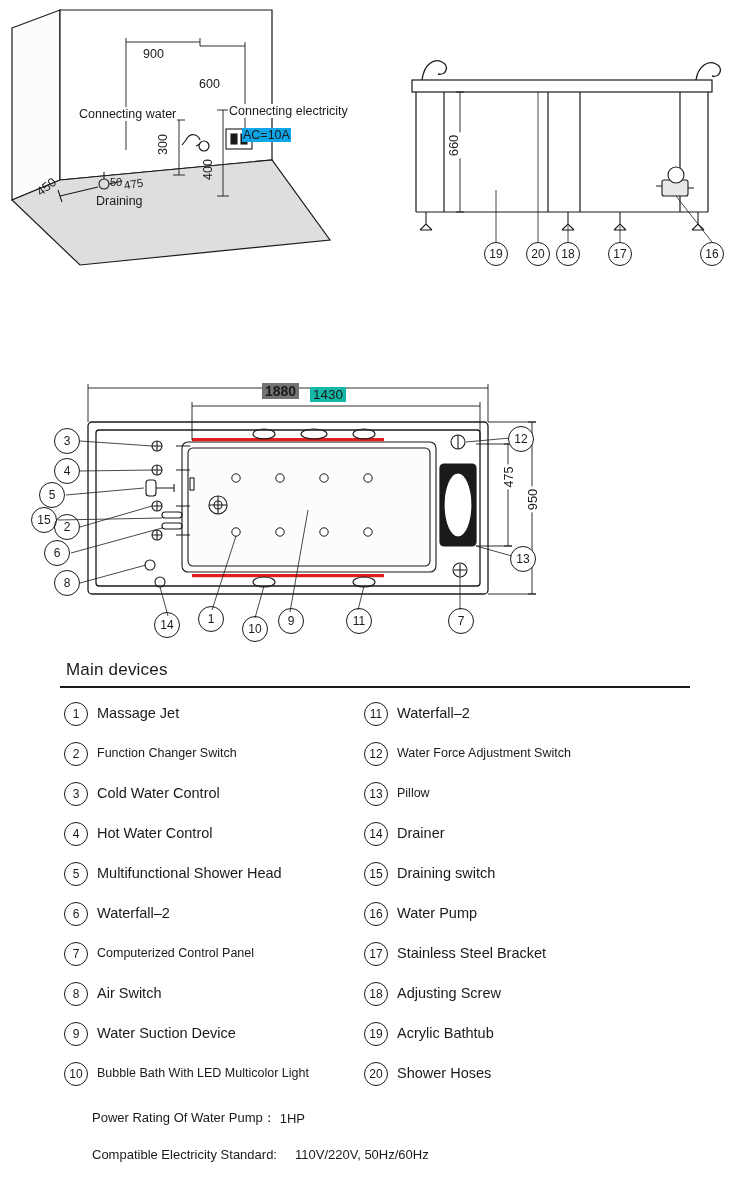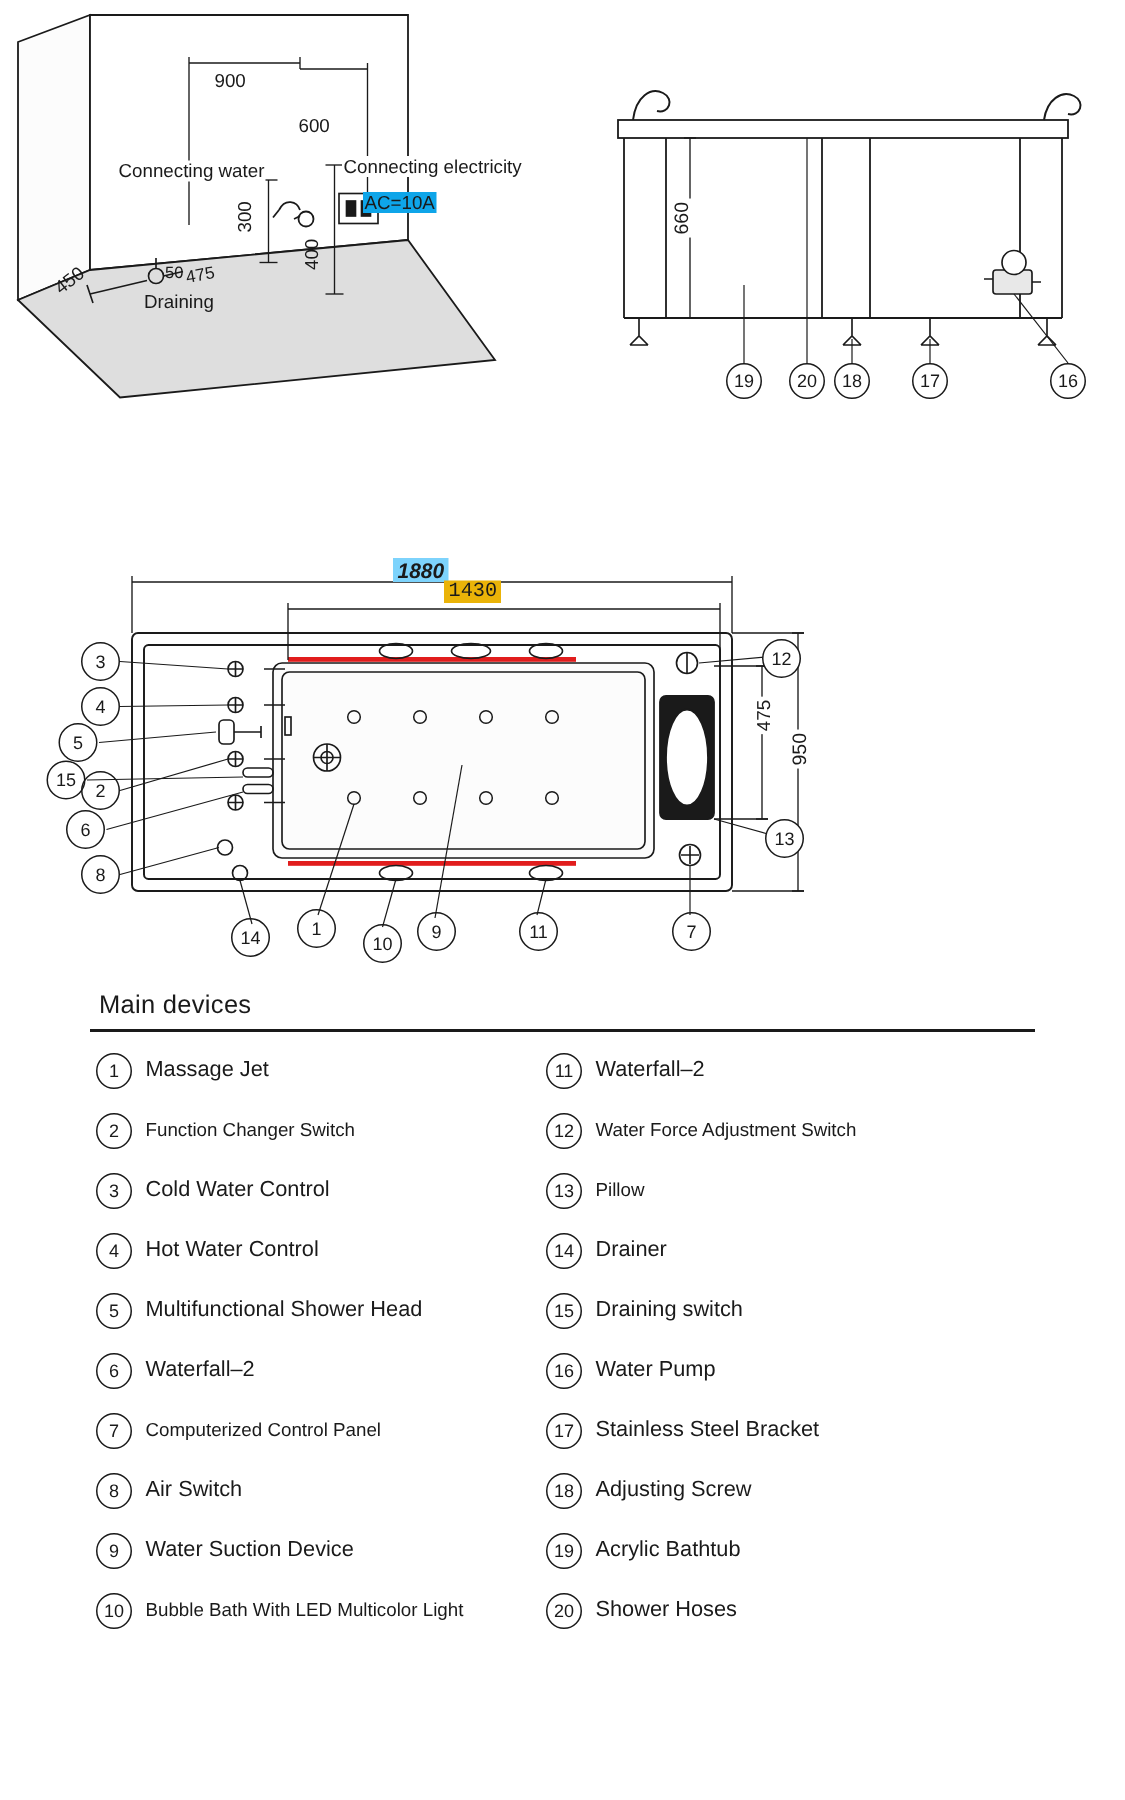--- a/index.html
+++ b/index.html
@@ -339,22 +339,22 @@
       <path d="M468 84 L468 186"></path>
       <path d="M464 84 L472 84 M464 186 L472 186"></path>
       <path d="M492 62 L492 234"></path>
       <path d="M488 62 L496 62 M488 234 L496 234"></path>
       <path d="M448 62 L496 62 M448 234 L496 234"></path>
       <path d="M436 84 L472 84 M436 186 L472 186"></path>
     </g>
   </svg>
 
   
-  <div style="position:absolute;left:222px;top:12px;font-size:14px;font-weight:600;background:#7dd3fc;padding:0 3px;font-style:italic;">1880</div>
-  <div style="position:absolute;left:256px;top:27px;font-size:13.5px;background:#eab308;padding:0 3px;font-family:Liberation Mono, monospace;">1430</div>
+  <div style="position:absolute;left:222px;top:23px;font-size:14px;font-weight:600;background:#737373;padding:0 3px;">1880</div>
+  <div style="position:absolute;left:270px;top:27px;font-size:13.5px;background:#14b8a6;padding:0 3px;">1430</div>
   <div style="position:absolute;left:457px;top:110px;font-size:12.5px;transform:rotate(-90deg);background:#fff;padding:0 2px;">475</div>
   <div style="position:absolute;left:480px;top:132px;font-size:13px;transform:rotate(-90deg);background:#fff;padding:0 2px;">950</div>
 
   
   <div style="position:absolute;left:14px;top:68px;width:26px;height:26px;border:1px solid #1a1a1a;border-radius:50%;display:flex;align-items:center;justify-content:center;font-size:12px;">3</div>
   <div style="position:absolute;left:14px;top:98px;width:26px;height:26px;border:1px solid #1a1a1a;border-radius:50%;display:flex;align-items:center;justify-content:center;font-size:12px;">4</div>
   <div style="position:absolute;left:-1px;top:122px;width:26px;height:26px;border:1px solid #1a1a1a;border-radius:50%;display:flex;align-items:center;justify-content:center;font-size:12px;">5</div>
   <div style="position:absolute;left:-9px;top:147px;width:26px;height:26px;border:1px solid #1a1a1a;border-radius:50%;display:flex;align-items:center;justify-content:center;font-size:12px;">15</div>
   <div style="position:absolute;left:14px;top:154px;width:26px;height:26px;border:1px solid #1a1a1a;border-radius:50%;display:flex;align-items:center;justify-content:center;font-size:12px;">2</div>
   <div style="position:absolute;left:4px;top:180px;width:26px;height:26px;border:1px solid #1a1a1a;border-radius:50%;display:flex;align-items:center;justify-content:center;font-size:12px;">6</div>
@@ -488,14 +488,23 @@
       <div class="dev-label sm">Bubble Bath With LED Multicolor Light</div>
     </div>
     <div class="dev">
       <div class="num">20</div>
       <div class="dev-label">Shower Hoses</div>
     </div>
 
   </div>
 
   <div class="footnotes">
+    <div class="footnote">
+      <span>Power Rating Of Water Pump：</span>
+      <span class="val">1HP</span>
+    </div>
+    <div class="footnote">
+      <span>Compatible Electricity Standard:</span>
+      <span class="fn-gap"></span>
+      <span class="val">110V/220V, 50Hz/60Hz</span>
+    </div>
   </div>
 </div>
 
 </body></html>

